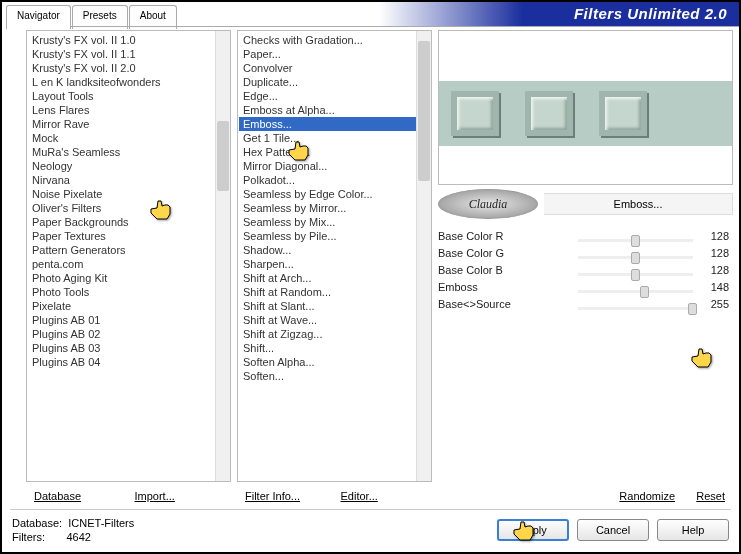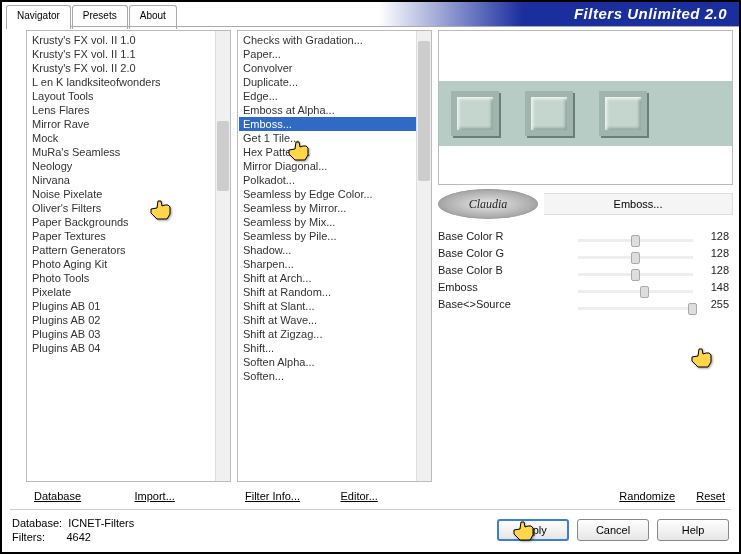--- a/index.html
+++ b/index.html
@@ -306,20 +306,21 @@
           <div class="list-item">Mirror Rave</div>
           <div class="list-item">Mock</div>
           <div class="list-item selected-cat">MuRa's Seamless</div>
           <div class="list-item">Neology</div>
           <div class="list-item">Nirvana</div>
           <div class="list-item">Noise Pixelate</div>
           <div class="list-item">Oliver's Filters</div>
           <div class="list-item">Paper Backgrounds</div>
           <div class="list-item">Paper Textures</div>
           <div class="list-item">Pattern Generators</div>
+          <div class="list-item">penta.com</div>
           <div class="list-item">Photo Aging Kit</div>
           <div class="list-item">Photo Tools</div>
           <div class="list-item">Pixelate</div>
           <div class="list-item">Plugins AB 01</div>
           <div class="list-item">Plugins AB 02</div>
           <div class="list-item">Plugins AB 03</div>
           <div class="list-item">Plugins AB 04</div>
         </div>
       <div class="scrollbar">
         <div class="scroll-thumb" style="top:90px;height:70px"></div>

